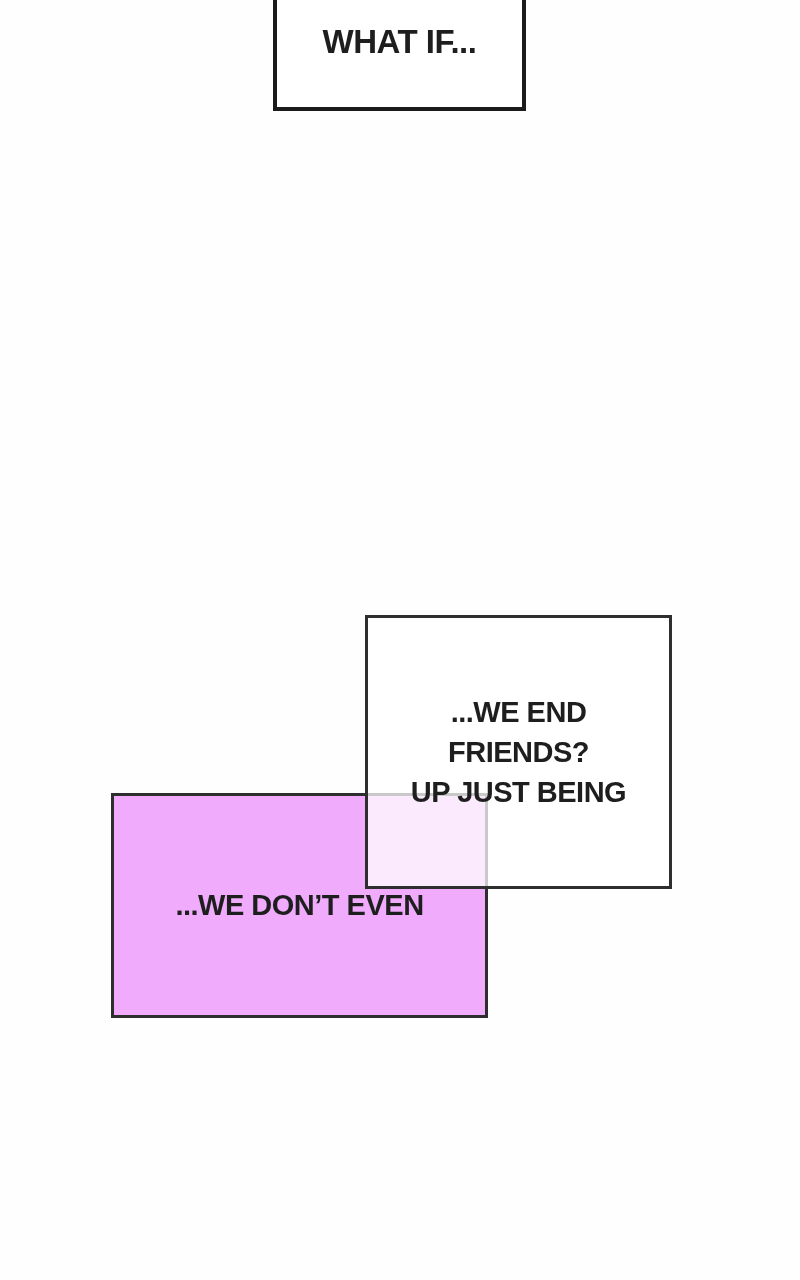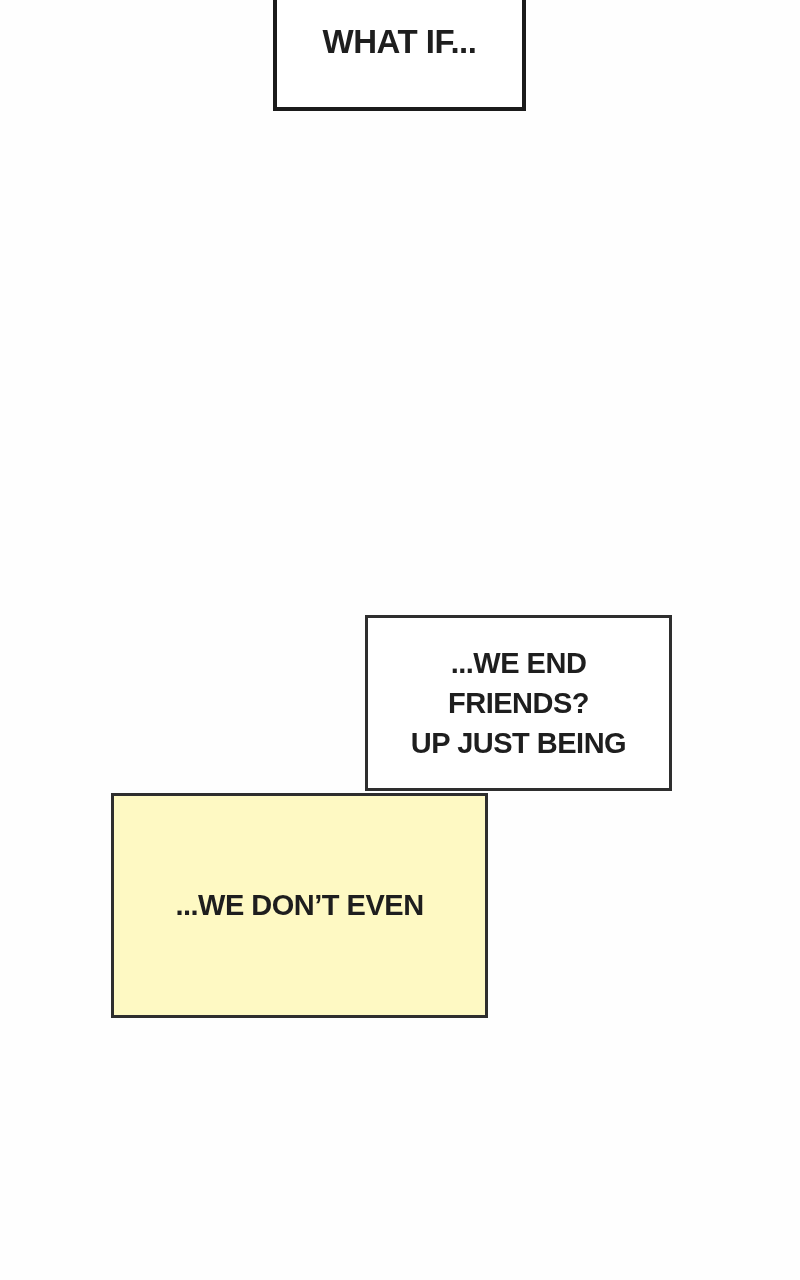--- a/index.html
+++ b/index.html
@@ -35,33 +35,33 @@
     width:253px; height:161px;
     border:4px solid var(--border-top-box);
     background:#ffffff;
     padding-top:22px;
     font-size:33px;
     letter-spacing:-0.5px;
     z-index:3;
   }
   .box-middle{
     left:365px; top:615px;
-    width:307px; height:176px;
+    width:307px; height:274px;
     border:3px solid var(--border-box);
     background:var(--overlap-veil);
     font-size:29px;
     line-height:40px;
     letter-spacing:-0.5px;
     z-index:2;
   }
   .box-bottom{
     left:111px; top:793px;
     width:377px; height:225px;
     border:3px solid var(--border-box);
-    background:#fef9c3;
+    background:#f0abfc;
     font-size:29px;
     line-height:39px;
     letter-spacing:-0.5px;
     z-index:1;
   }
 </style>
 </head>
 <body>
 
 <div class="page">

